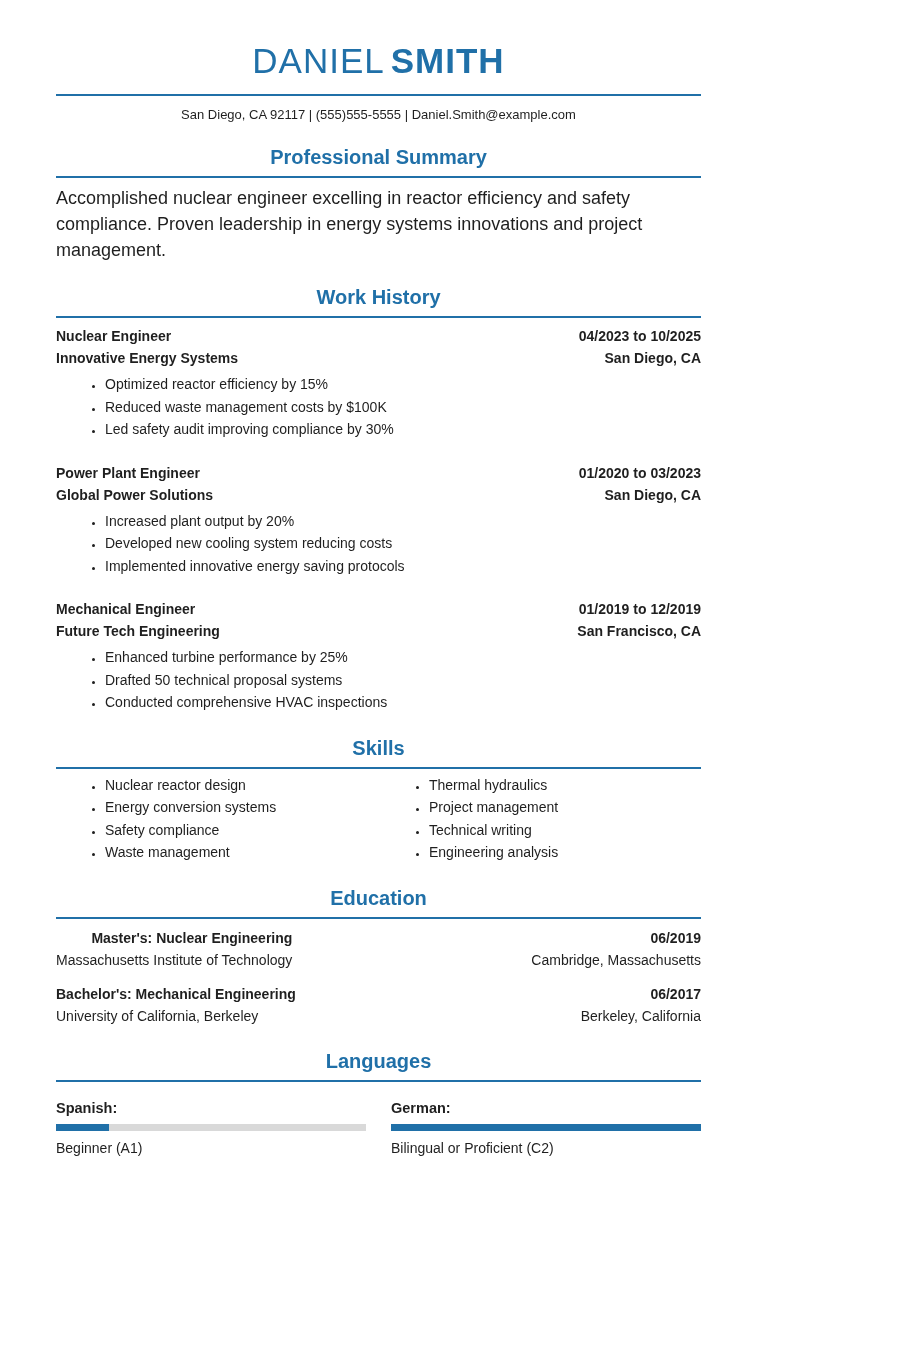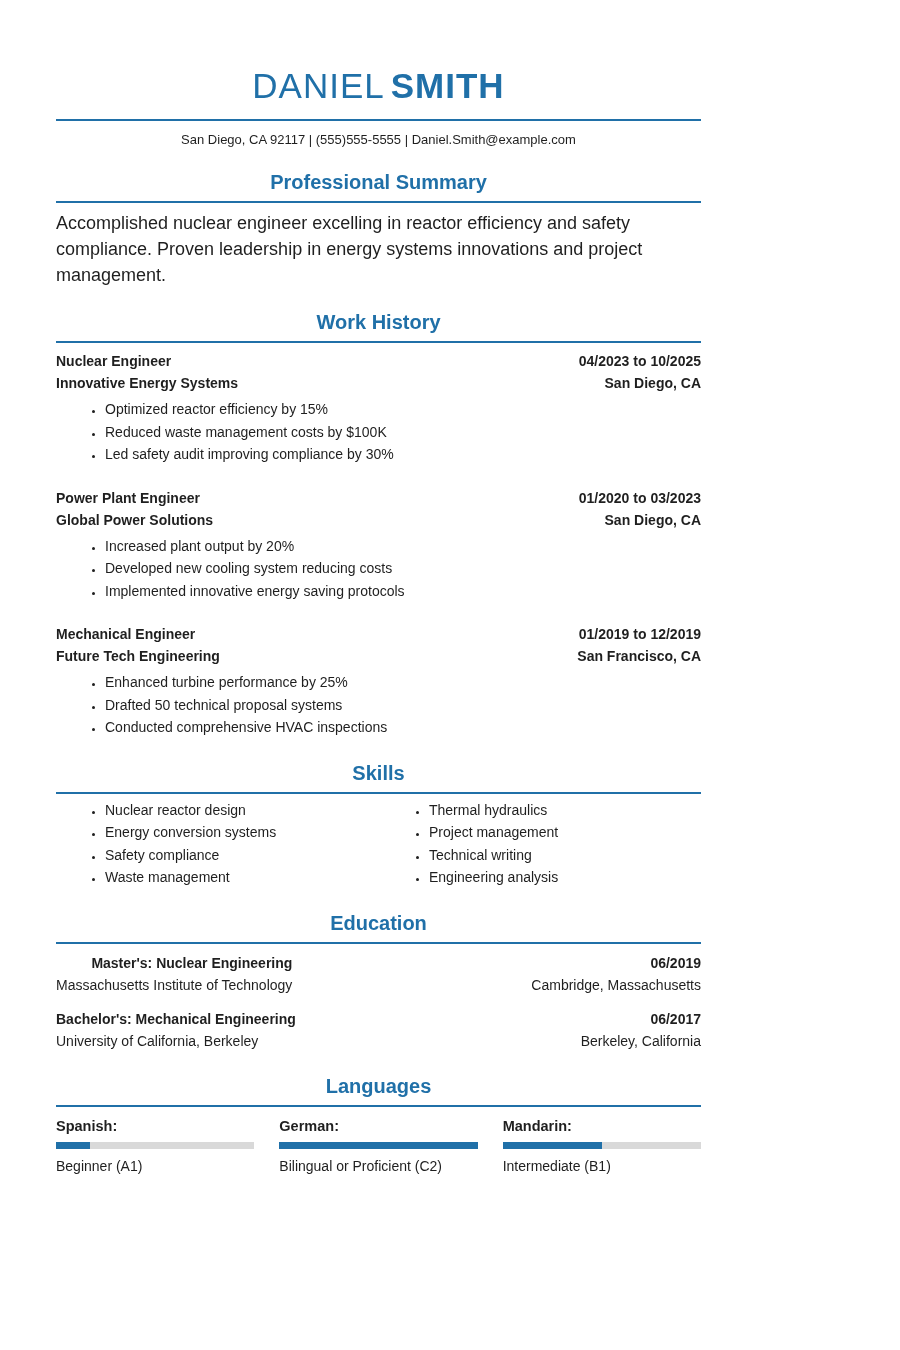--- a/index.html
+++ b/index.html
@@ -12,21 +12,21 @@
   html,body{margin:0;padding:0;}
   body{
     width:900px;height:1350px;
     background:#ffffff;
     color:var(--ink);
     font-family:"Liberation Sans", sans-serif;
     overflow:hidden;
   }
   .page{
     width:756px;height:1350px;
-    padding:67px 55px 0 56px;
+    padding:42px 55px 0 56px;
   }
   
   h1{
     margin:0 0 14px;
     text-align:center;
     font-size:35px;
     line-height:38px;
     font-weight:400;
     color:var(--accent);
     letter-spacing:1px;
@@ -90,24 +90,24 @@
     margin-top:8px;
     font-size:14px;
     line-height:22px;
   }
   .edu-row + .edu-row{margin-top:12px;}
   .edu-degree,.edu-date{font-weight:700;text-align:right;}
   .edu-right{text-align:right;}
   
   .lang-grid{
     display:grid;
-    grid-template-columns:1fr 1fr 1fr;
+    grid-template-columns:1fr 1fr;
     column-gap:25px;
     row-gap:9px;
-    margin-top:9px;
+    margin-top:16px;
   }
   .lang-label{
     font-size:14.5px;
     font-weight:700;
     line-height:20px;
   }
   .bar-track{
     height:7px;
     background:var(--track);
     margin:6px 0 8px;
@@ -265,23 +265,16 @@
       </div>
 
       <div class="lang-entry">
         <div class="lang-label">German:</div>
         <div class="bar-track">
           <div class="bar-fill" style="width: 100%;"></div>
         </div>
         <div class="lang-level">Bilingual or Proficient (C2)</div>
       </div>
 
-      <div class="lang-entry">
-        <div class="lang-label">Mandarin:</div>
-        <div class="bar-track">
-          <div class="bar-fill" style="width: 50%;"></div>
-        </div>
-        <div class="lang-level">Intermediate (B1)</div>
-      </div>
     </div>
   </section>
 
 </div>
 
 </body></html>

